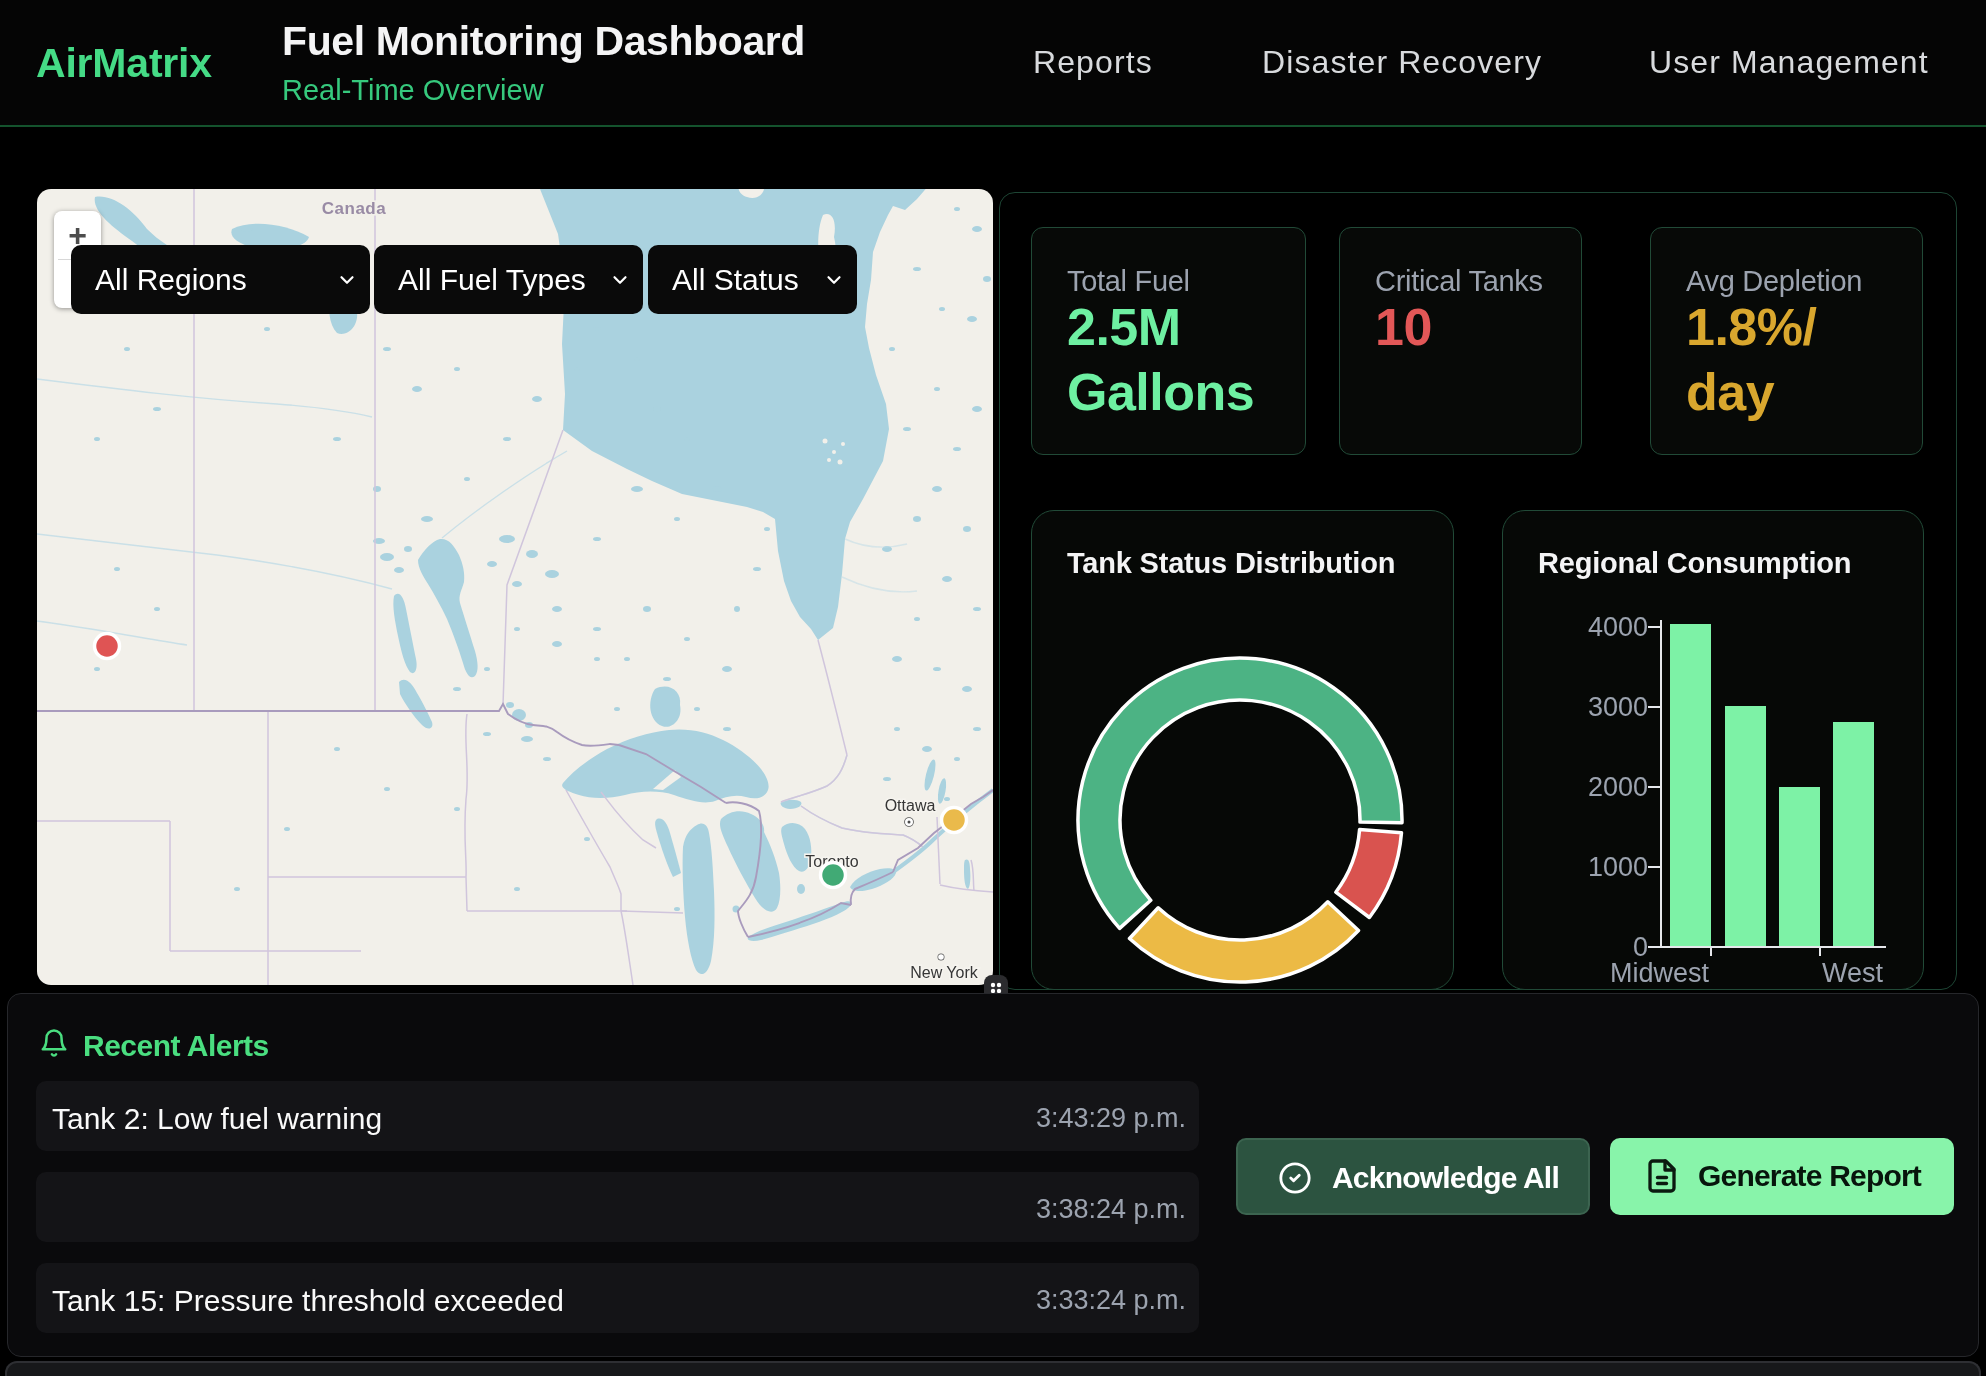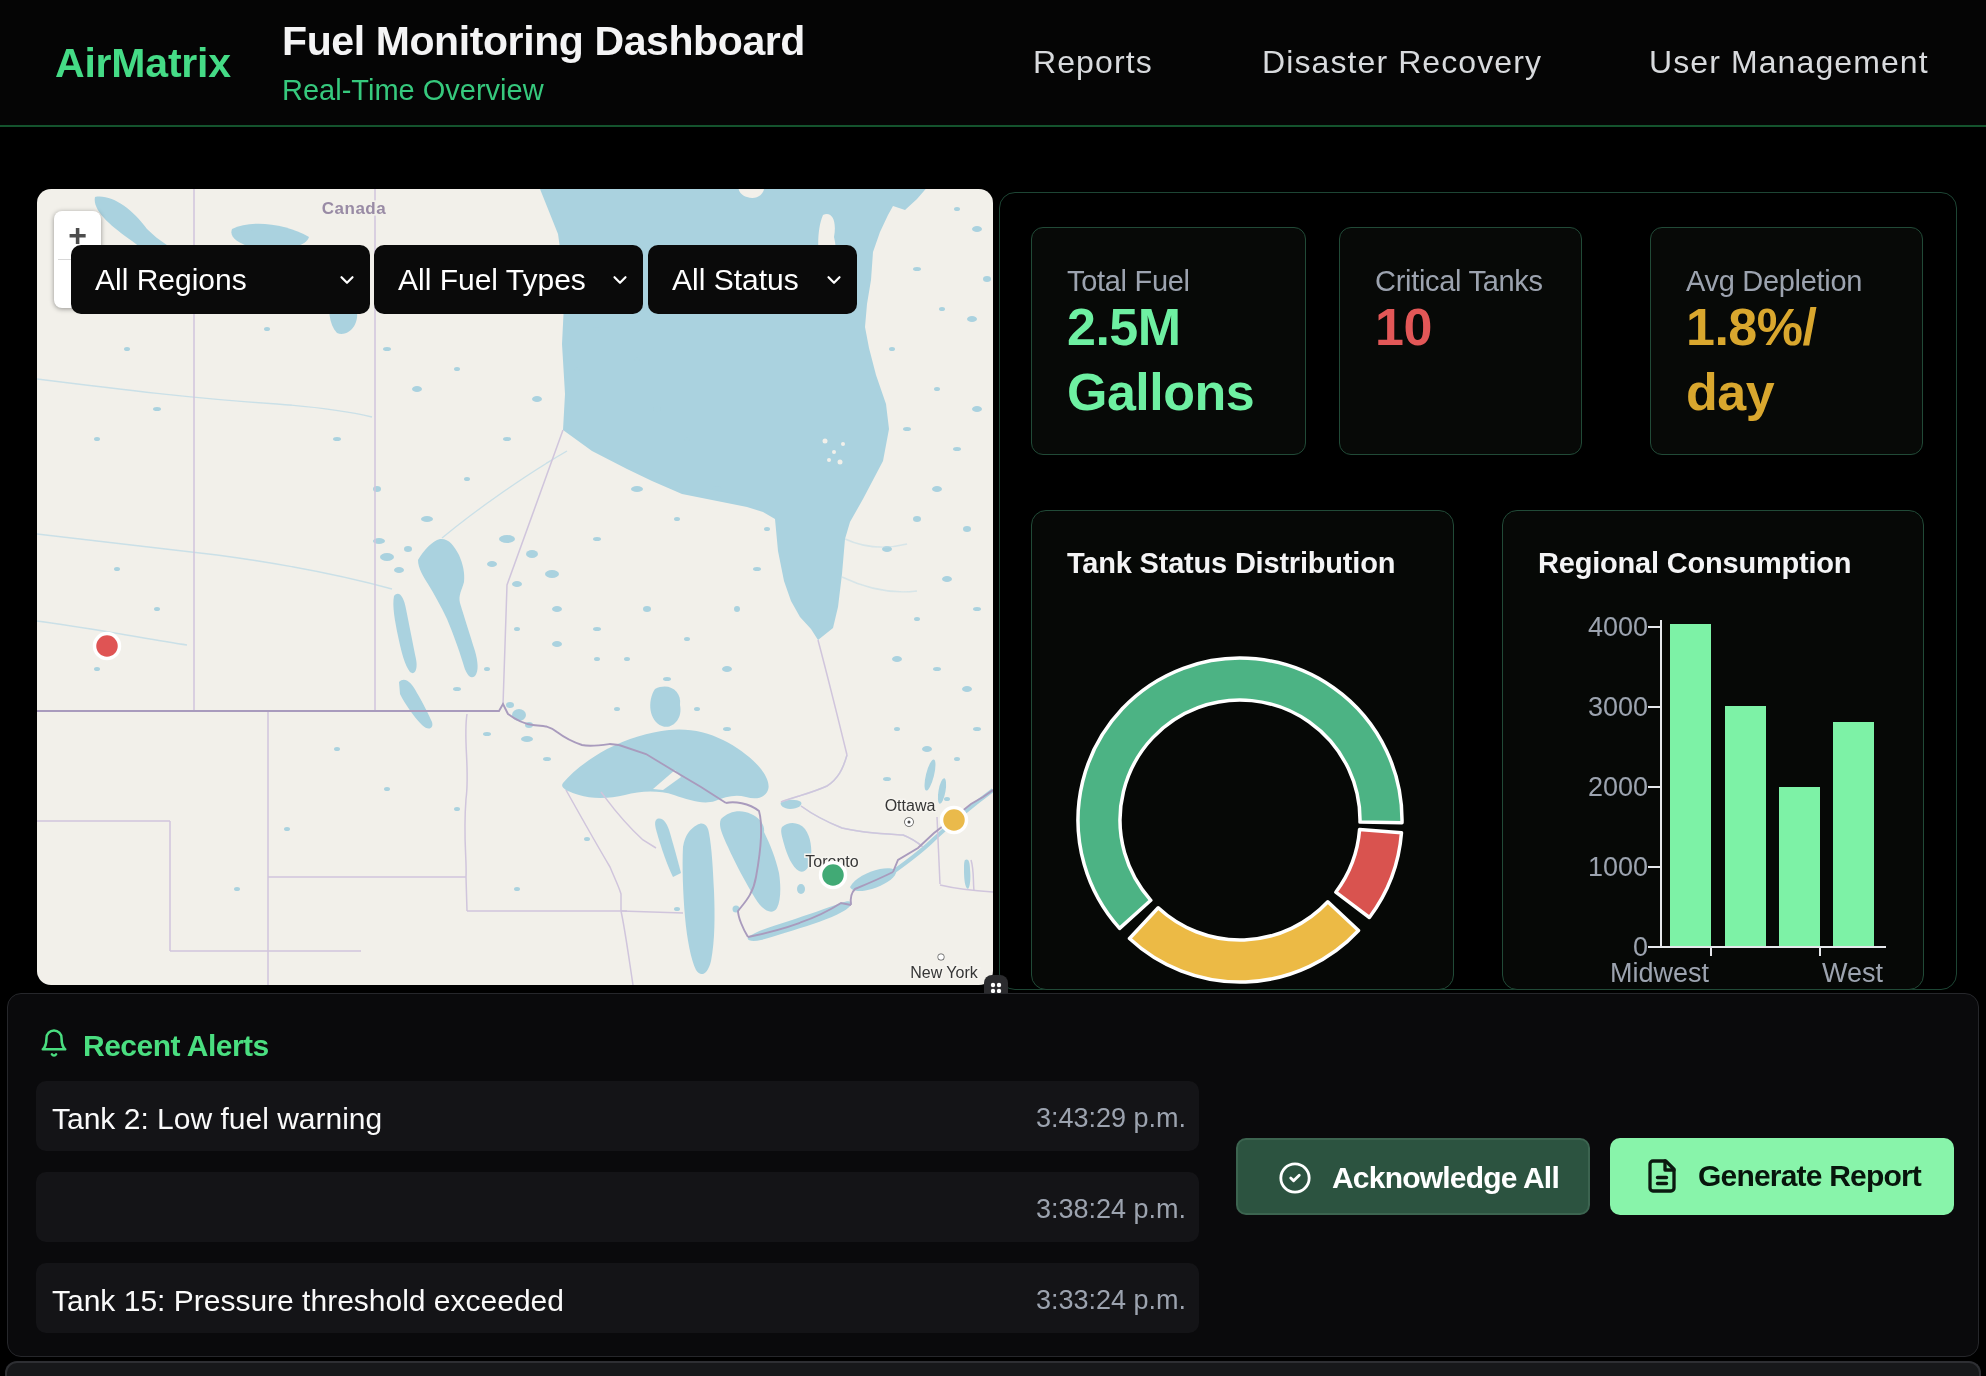--- a/index.html
+++ b/index.html
@@ -3,21 +3,21 @@
 <meta charset="utf-8">
 <style>
   * { margin:0; padding:0; box-sizing:border-box; }
   html,body { width:1986px; height:1376px; background:#000; overflow:hidden;
     font-family:"Liberation Sans", sans-serif; }
   .abs { position:absolute; }
   
   .hdr { position:absolute; left:0; top:0; width:1986px; height:127px; background:#050505;
     border-bottom:2px solid #14532d; }
   .logo { position:absolute; left:36px; top:40px; font-size:41px; font-weight:bold;
-    color:#45db86; letter-spacing:-0.2px;margin-left:19px; }
+    color:#45db86; letter-spacing:-0.2px; }
   .title { position:absolute; left:282px; top:18px; font-size:41px; font-weight:bold;
     color:#f4f4f5; letter-spacing:-0.4px; }
   .subtitle { position:absolute; left:282px; top:74px; font-size:29px; color:#36c97d; }
   .nav { position:absolute; top:44px; font-size:32px; color:#d8dadd; letter-spacing:1.1px; }
   
   .map { position:absolute; left:37px; top:189px; width:956px; height:796px;
     border-radius:14px; overflow:hidden; }
   .zoomctl { position:absolute; left:54px; top:211px; width:47px; height:97px;
     background:#fff; border-radius:8px; box-shadow:0 1px 5px rgba(0,0,0,0.4); }
   .zoomctl .plus { position:absolute; left:0; top:0; width:47px; height:48px;
@@ -29,21 +29,21 @@
   .dd svg { position:absolute; right:12px; top:24px; }
   
   .rpanel { position:absolute; left:999px; top:192px; width:958px; height:798px;
     border:1px solid #1d4534; border-radius:16px; background:#000; }
   .scard { position:absolute; top:227px; height:228px; border:1px solid #214a37;
     border-radius:12px; background:#070907; }
   .slabel { position:absolute; left:35px; top:37px; font-size:29px; color:#9ca3af; letter-spacing:-0.3px;}
   .sval { position:absolute; left:35px; top:67px; font-size:52px; font-weight:bold;
     line-height:65px; letter-spacing:-0.5px; }
   .ccard { position:absolute; top:510px; height:480px; border:1px solid #214a37;
-    border-radius:15px; background:#060806; }
+    border-radius:23px; background:#060806; }
   .ctitle { position:absolute; left:35px; top:36px; font-size:29px; font-weight:bold;
     color:#f4f4f5; letter-spacing:-0.2px; }
   
   .bar { position:absolute; background:#7df2a6; }
   .axis { position:absolute; background:#e5e7eb; }
   .ylab { position:absolute; font-size:27px; color:#9ca3af; text-align:right; width:90px; }
   .xlab { position:absolute; font-size:27px; color:#9ca3af; }
   
   .alerts { position:absolute; left:7px; top:993px; width:1972px; height:364px;
     border:1px solid #26272b; border-radius:14px; background:#0a0a0c; }

